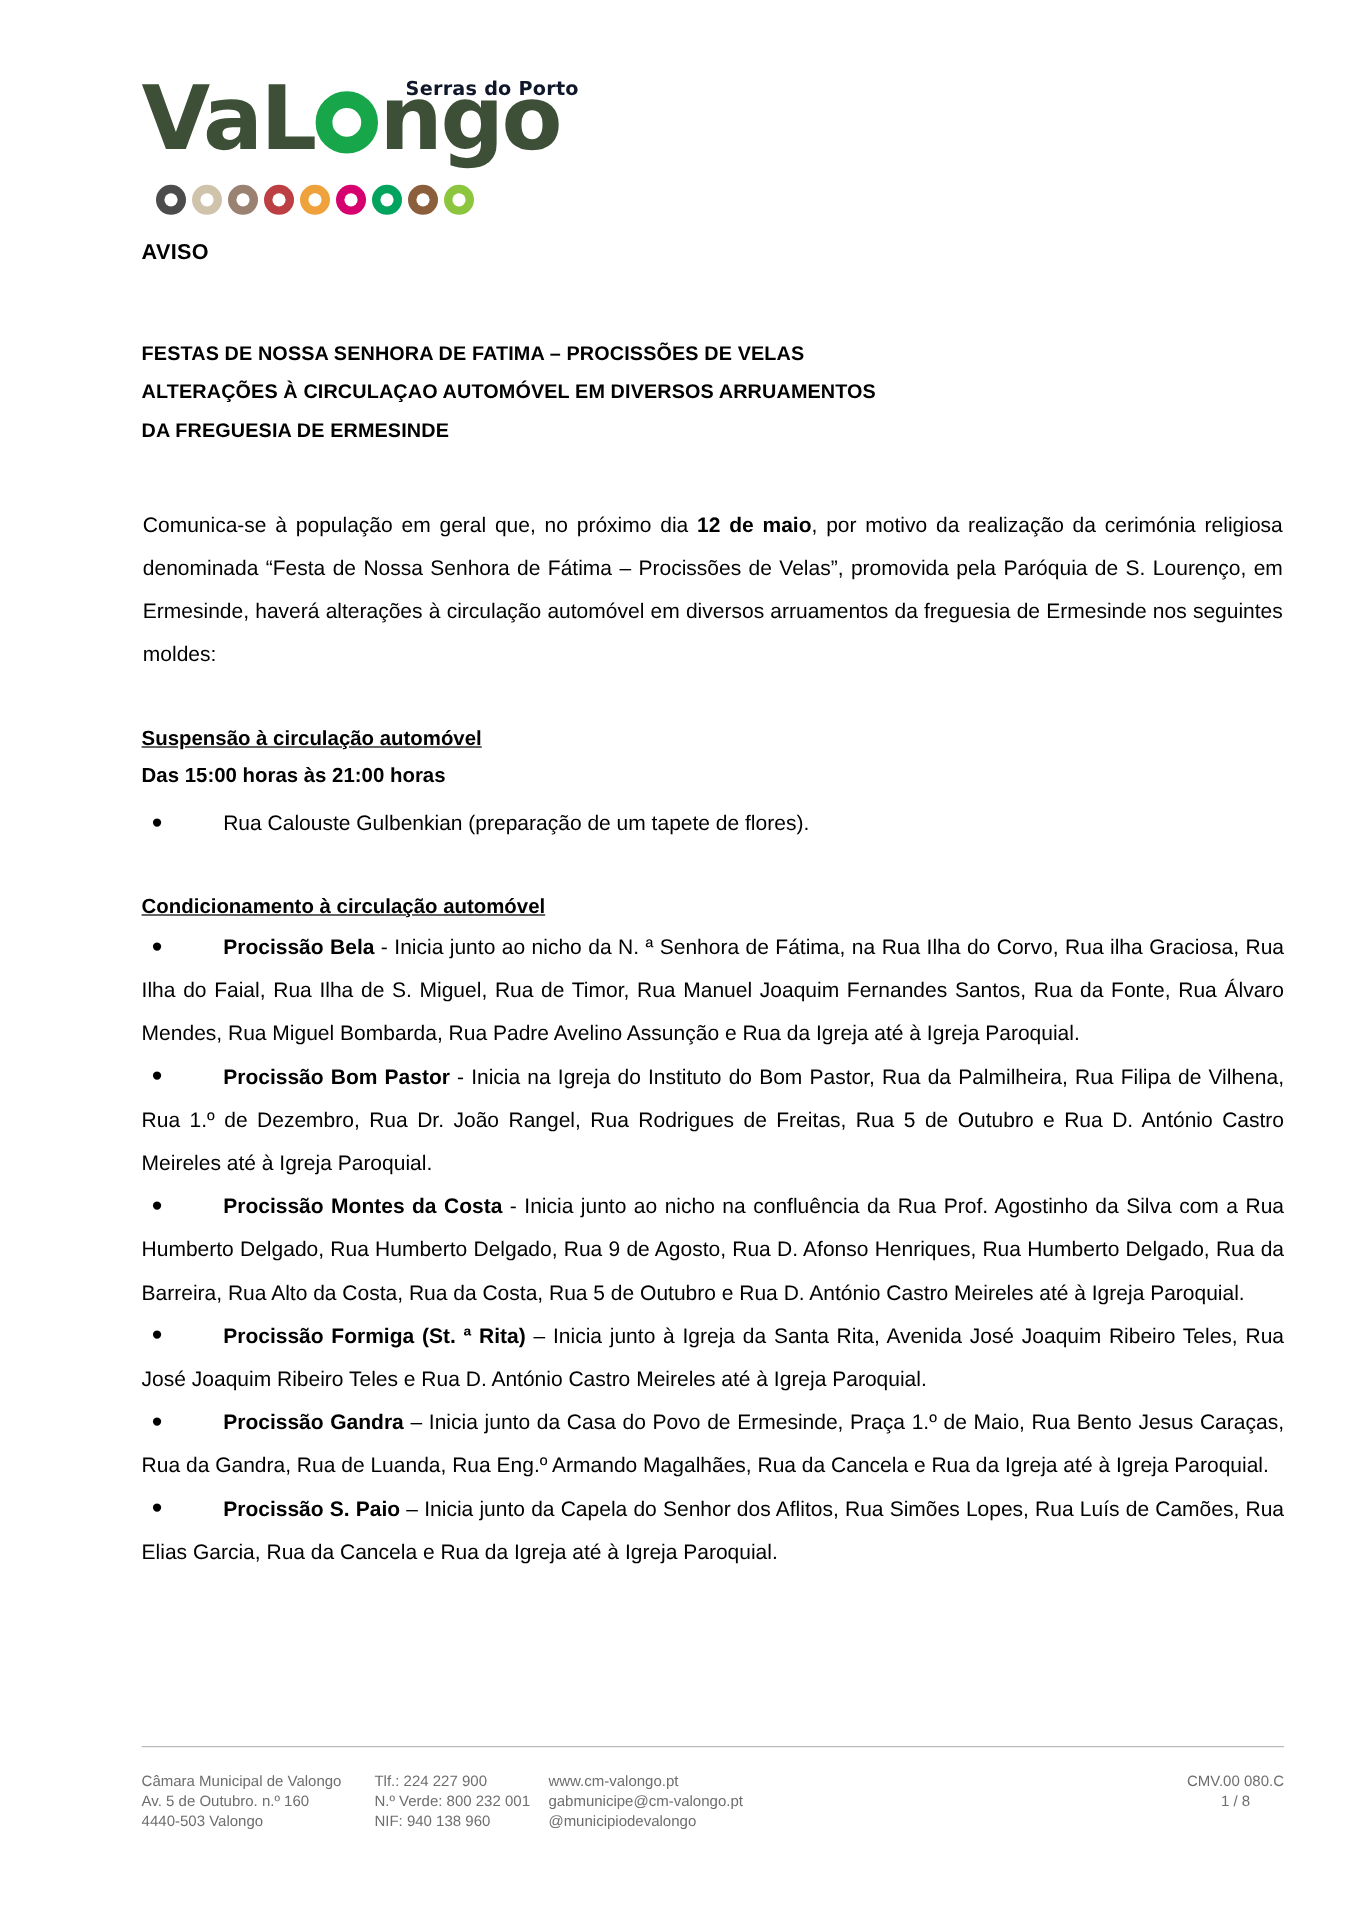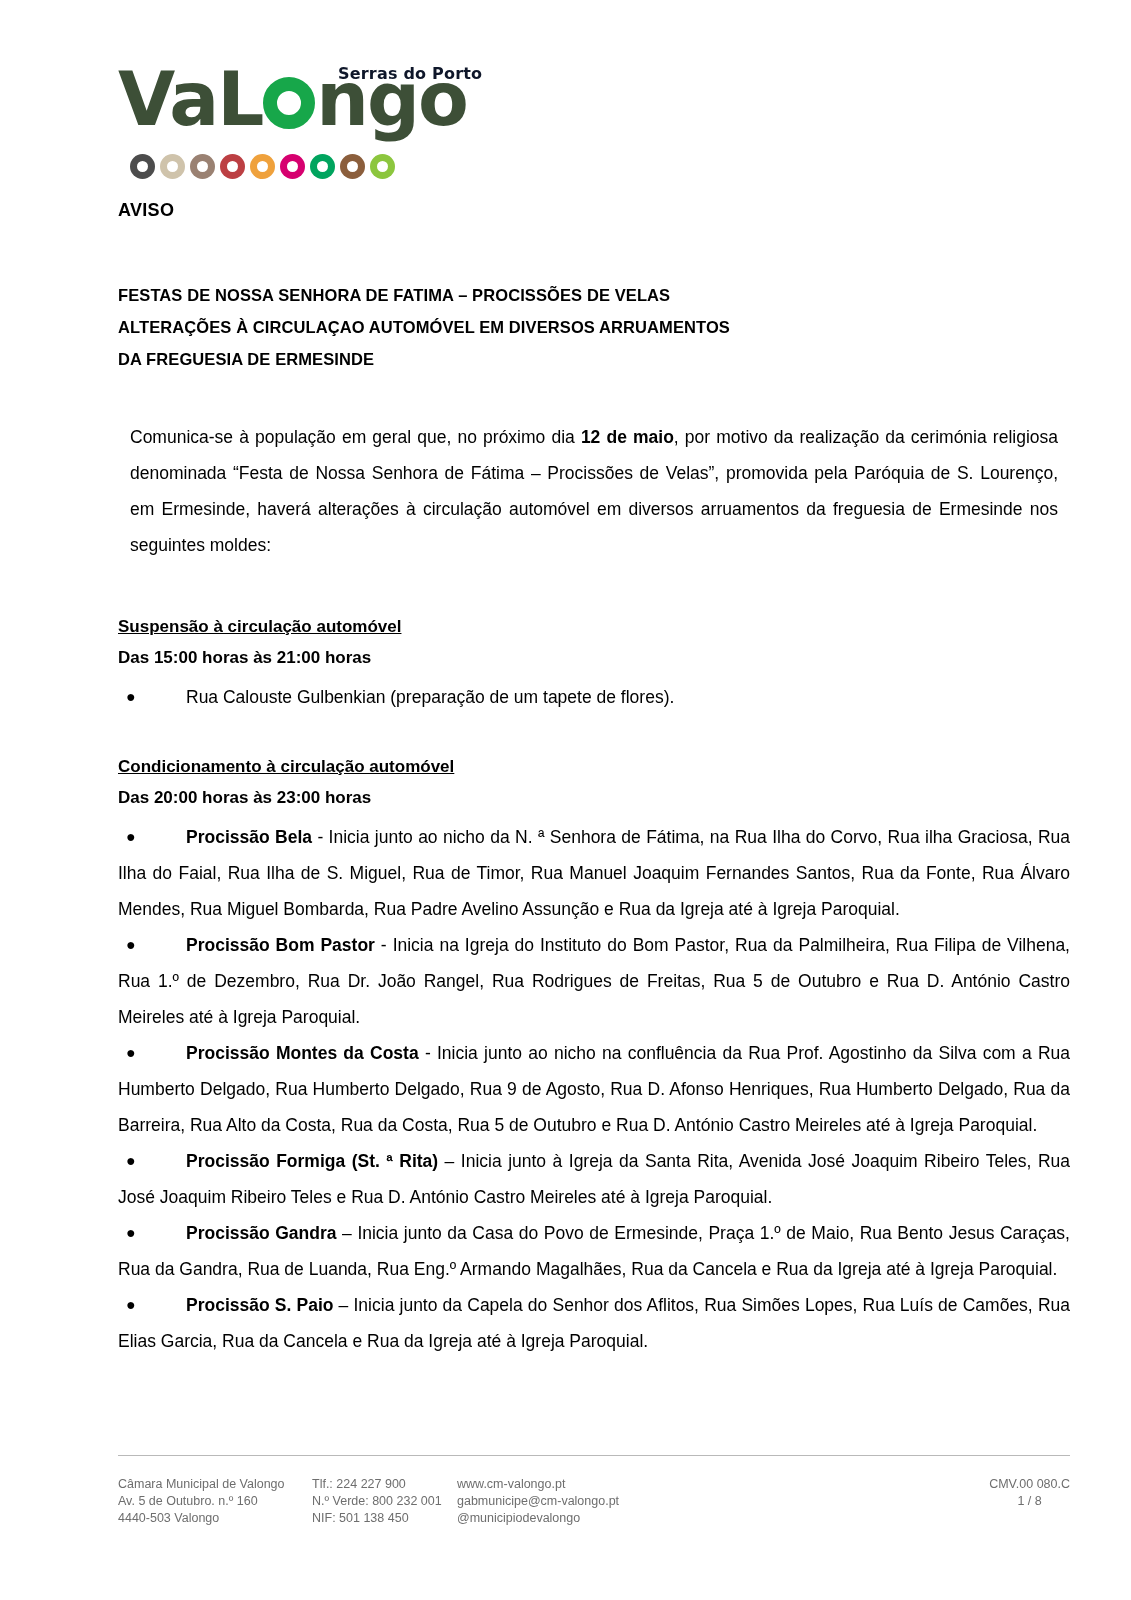--- a/index.html
+++ b/index.html
@@ -111,21 +111,21 @@
     font-weight: bold;
     letter-spacing: 0.1px;
     line-height: 32px;
     white-space: nowrap;
   }
 
   p.para {
     font-size: 17.5px;
     line-height: 36px;
     text-align: justify;
-    margin: 12px;
+    margin: 1px;
   }
 
   .section-gap {
     height: 36px;
   }
 
   .sec-head {
     font-size: 17px;
     font-weight: bold;
     text-decoration: underline;
@@ -239,21 +239,20 @@
     <div class="sec-time">Das 15:00 horas às 21:00 horas</div>
 
     <div class="bullet-row">
       <span class="bullet-glyph">●</span>
       <span class="hang"><span>Rua Calouste Gulbenkian (preparação de um tapete de flores).</span></span>
     </div>
 
     <div class="section-gap"></div>
 
     <div class="sec-head">Condicionamento à circulação automóvel</div>
-    <div class="sec-time">Das 20:00 horas às 23:00 horas</div>
 
     <div class="bullet-row">
       <span class="bullet-glyph">●</span>
       <span class="hang"><b>Procissão Bela</b><span> - Inicia junto ao nicho da N. ª Senhora de Fátima, na Rua Ilha do Corvo, Rua ilha Graciosa, Rua Ilha do Faial, Rua Ilha de S. Miguel, Rua de Timor, Rua Manuel Joaquim Fernandes Santos, Rua da Fonte, Rua Álvaro Mendes, Rua Miguel Bombarda, Rua Padre Avelino Assunção e Rua da Igreja até à Igreja Paroquial.</span></span>
     </div>
 
     <div class="bullet-row">
       <span class="bullet-glyph">●</span>
       <span class="hang"><b>Procissão Bom Pastor</b><span> - Inicia na Igreja do Instituto do Bom Pastor, Rua da Palmilheira, Rua Filipa de Vilhena, Rua 1.º de Dezembro, Rua Dr. João Rangel, Rua Rodrigues de Freitas, Rua 5 de Outubro e Rua D. António Castro Meireles até à Igreja Paroquial.</span></span>
     </div>
@@ -282,21 +281,21 @@
 
   <div class="footer">
     <div class="fcol fcol-1">
       <div>Câmara Municipal de Valongo</div>
       <div>Av. 5 de Outubro. n.º 160</div>
       <div>4440-503 Valongo</div>
     </div>
     <div class="fcol fcol-2">
       <div>Tlf.: 224 227 900</div>
       <div>N.º Verde: 800 232 001</div>
-      <div>NIF:  501 138 450</div>
+      <div>NIF:  940 138 960</div>
     </div>
     <div class="fcol fcol-3">
       <div>www.cm-valongo.pt</div>
       <div>gabmunicipe@cm-valongo.pt</div>
       <div>@municipiodevalongo</div>
     </div>
     <div class="fcol fcol-4">
       <div>CMV.00 080.C</div>
       <div>1 / 8</div>
     </div>

